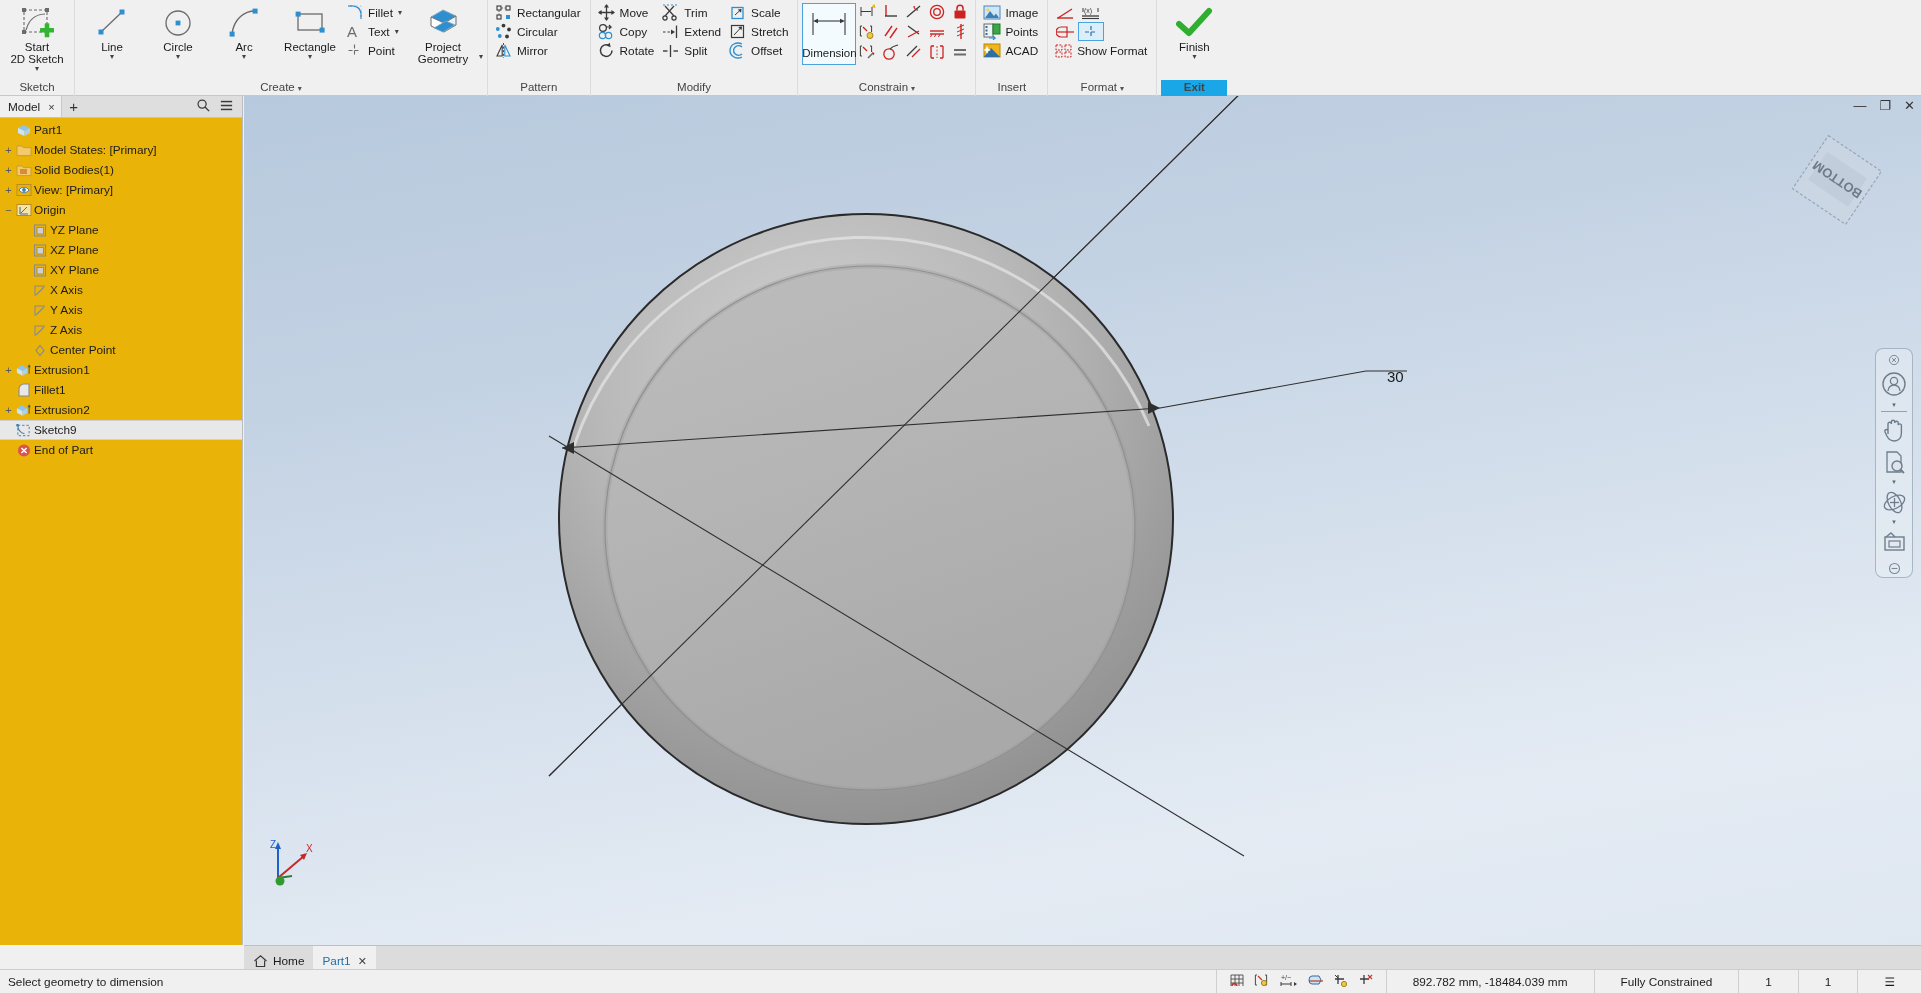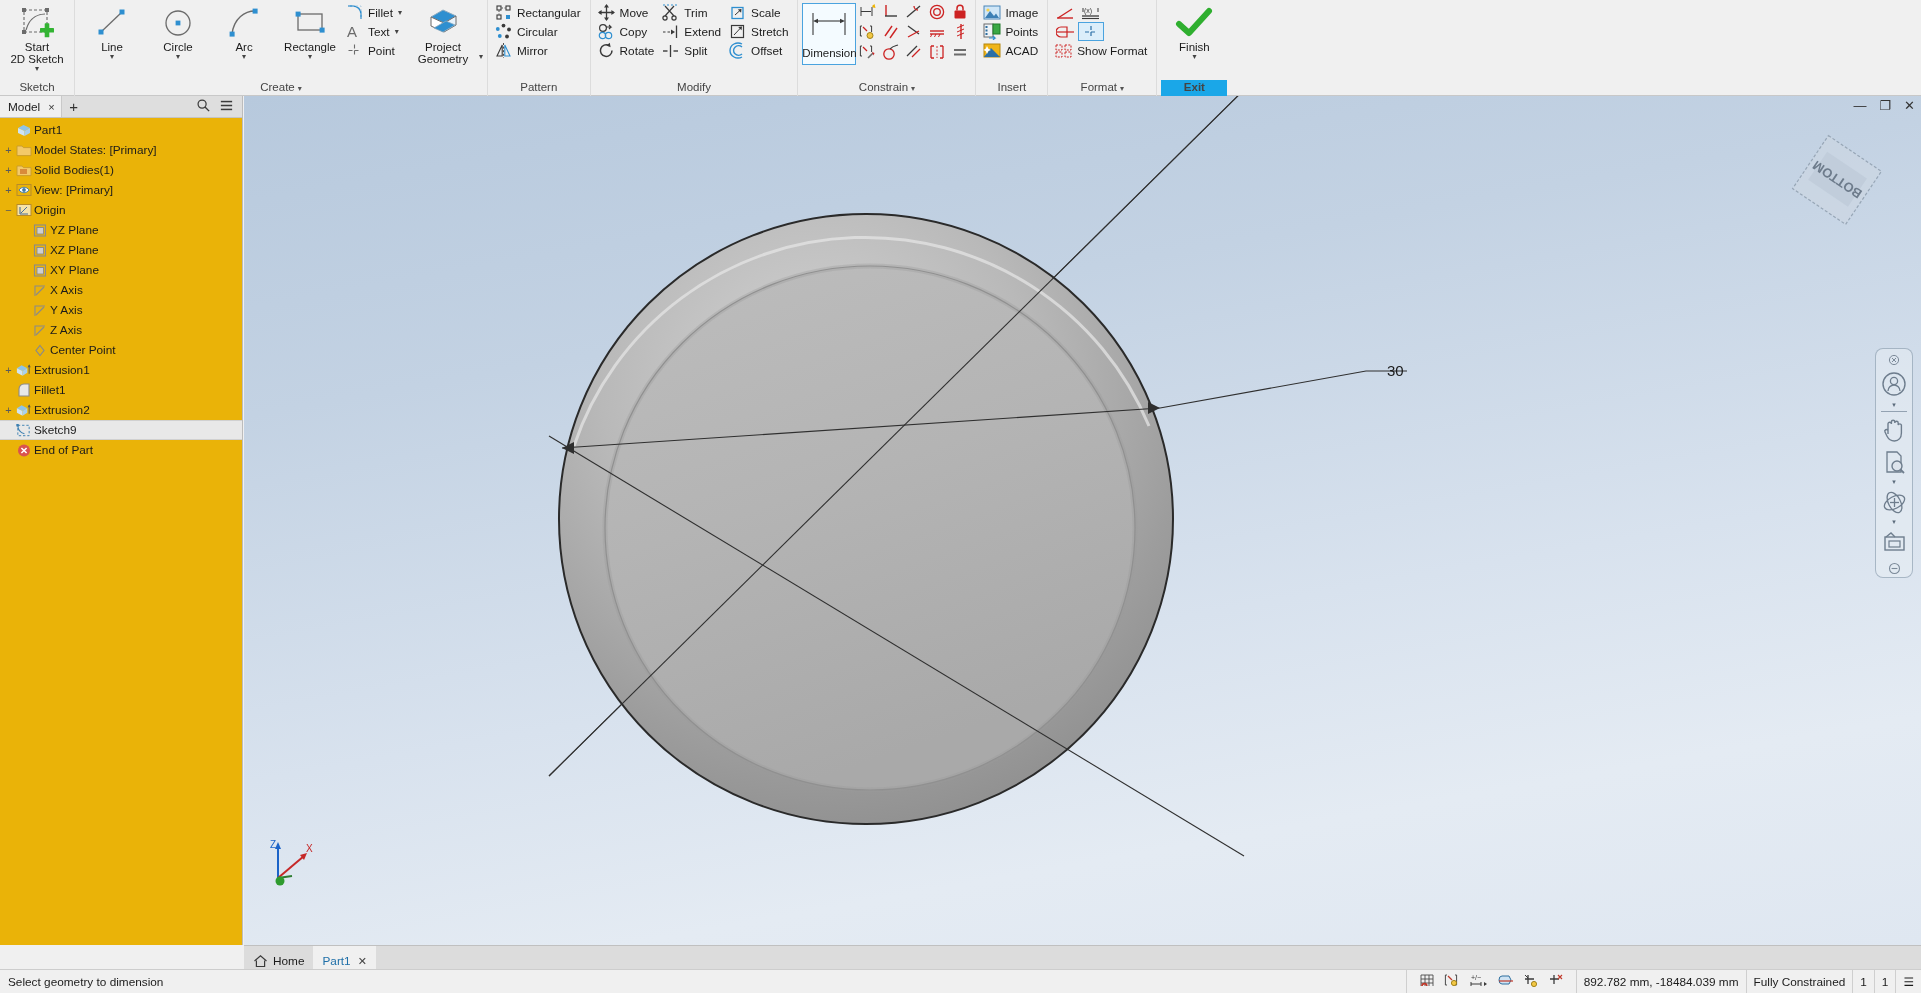--- a/index.html
+++ b/index.html
@@ -104,21 +104,21 @@
   #doctabs { position: absolute; left: 244px; top: 945px; width: 1677px; height: 24px;
              background: #dcdcdc; border-top: 1px solid #c0c0c0; display: flex; align-items: stretch; }
   .dtab { display: flex; align-items: center; padding: 15px 9px; font-size: 11.8px; cursor: default; }
   .dtab.active { background: #f0f0f0; border-bottom: 2px solid #1aa7e8; color: #1f6fa8; }
   .dtab .x { margin-left: 7px; font-size: 11px; color: #444; }
 
   #statusbar { position: absolute; left: 0; top: 969px; width: 1921px; height: 24px;
                background: #f0f0f0; border-top: 1px solid #cdcdcd;
                display: flex; align-items: center; font-size: 11.8px; }
   #statusmsg { padding-left: 8px; flex: 1; }
-  .stcell { padding: 0 7px; height: 24px; display: flex; align-items: center;
+  .stcell { padding: 0 26px; height: 24px; display: flex; align-items: center;
             border-left: 1px solid #cfcfcf; }
   #sbicons { display: flex; align-items: center; gap: 9px; padding: 0 12px;
              border-left: 1px solid #cfcfcf; height: 24px; }
 </style>
 </head>
 <body>
 
 <div id="app">
 
   <div id="ribbon">
@@ -868,21 +868,21 @@
       <line x1="305" y1="340" x2="1000" y2="760" stroke="#2f2f2f" stroke-width="1.1"></line>
       <line x1="1014" y1="-20" x2="305" y2="680" stroke="#2f2f2f" stroke-width="1.1"></line>
 
       <line x1="318" y1="352" x2="916" y2="312" stroke="#2f2f2f" stroke-width="1.1"></line>
       <polygon points="318,352 330,346 330,358" fill="#2f2f2f"></polygon>
       <polygon points="916,312 904,306 904,318" fill="#2f2f2f"></polygon>
 
       <polyline points="916,312 1122,275 1163,275" fill="none" stroke="#2f2f2f" stroke-width="1.1"></polyline>
     </svg>
 
-    <div style="position:absolute;left:1143px;top:266px;font-size:15px;color:#1a1a1a;font-family:'Liberation Sans',sans-serif;">30</div>
+    <div style="position:absolute;left:1143px;top:272px;font-size:15px;color:#1a1a1a;font-family:'Liberation Sans',sans-serif;">30</div>
 
     <div id="winbtns">
         <span>—</span>
         <span>❐</span>
         <span>✕</span>
       </div>
 
     <div id="viewcube">
       <svg width="96" height="96" viewBox="0 0 96 96">
         <g transform="rotate(34 48 48)">

